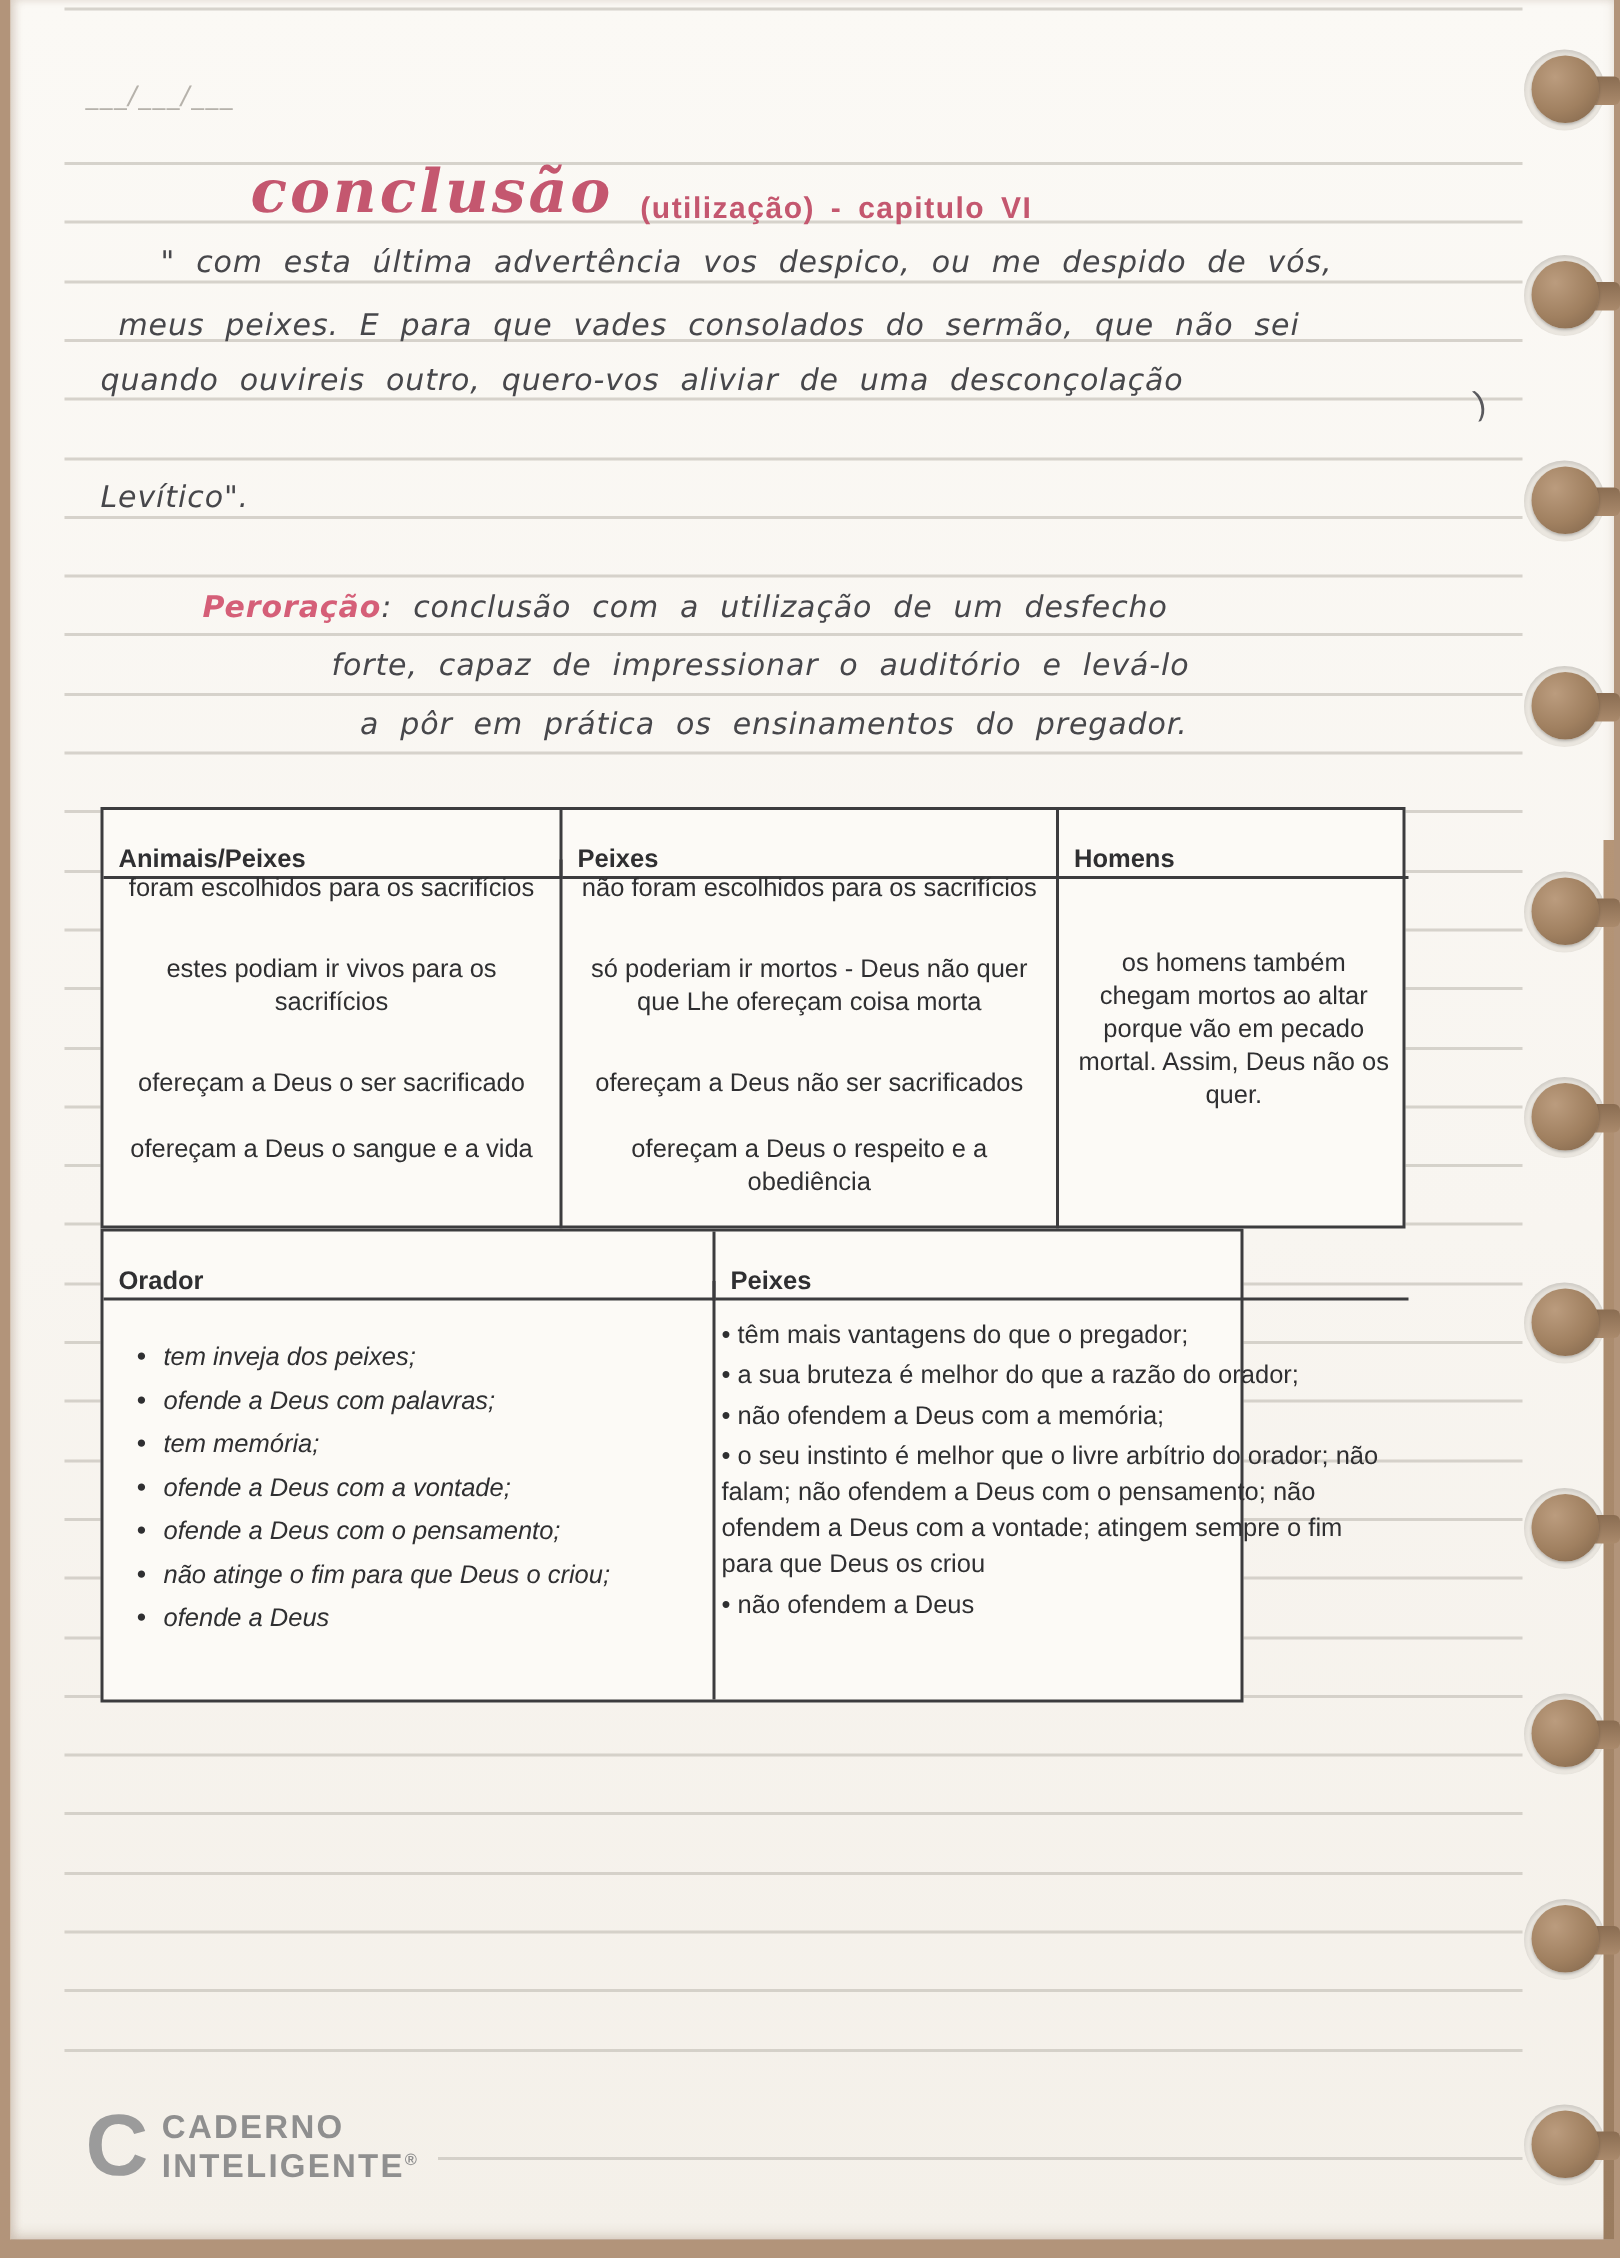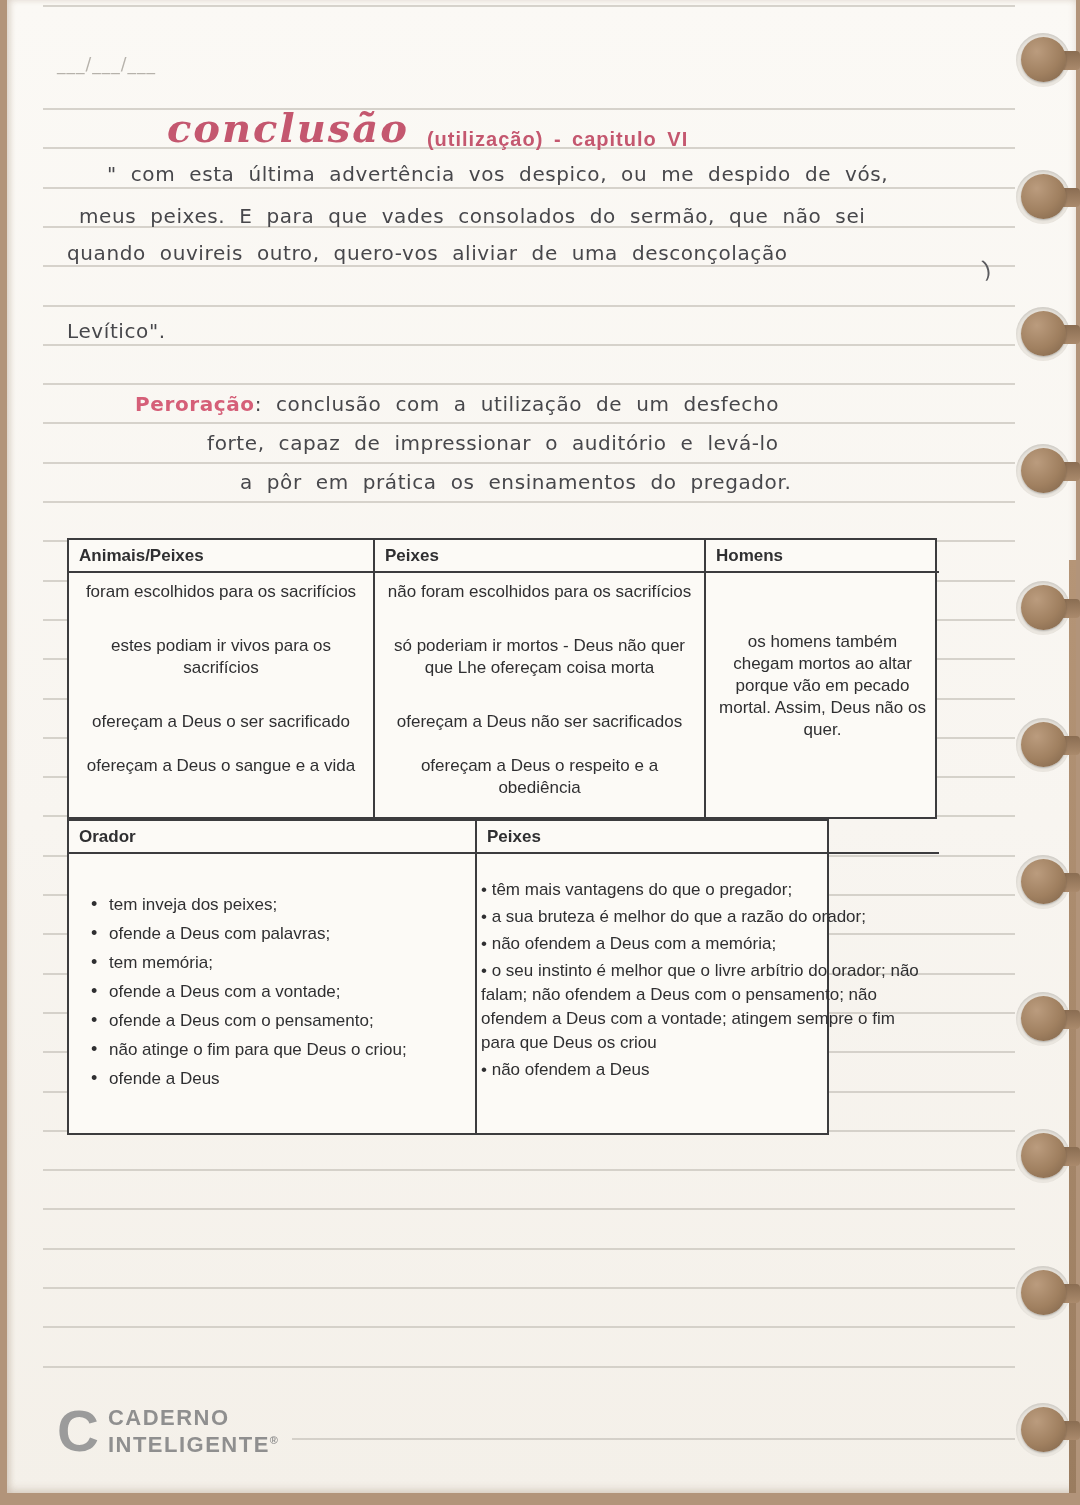--- a/index.html
+++ b/index.html
@@ -18,48 +18,48 @@
     position:absolute;right:0;top:560px;width:7px;height:933px;
     background:linear-gradient(180deg,#b59577,#9a7c5f);
   }
   .rule{position:absolute;left:36px;width:972px;height:2px;background:#c9c5be;opacity:.75;}
   .rule.partial{left:285px;width:723px;}
   .rule.top{top:5px;}
 
   
   .hand{
     position:absolute;font-family:"DejaVu Sans",sans-serif;color:#47474b;
-    font-size:20px;letter-spacing:.6px;word-spacing:7px;white-space:nowrap;
+    font-size:20px;letter-spacing:.6px;word-spacing:7px;white-space:nowrap;font-style:italic;
   }
   .date-line{color:#b6b2ab;font-size:17px;letter-spacing:1px;word-spacing:0;}
   .title-row{position:absolute;left:160px;top:104px;display:flex;align-items:flex-end;gap:18px;}
   .title-main{
     font-family:"DejaVu Serif",serif;font-style:italic;font-weight:700;
     color:#c4576f;font-size:40px;letter-spacing:2px;
   }
   .title-annex{color:#c4576f;font-size:20px;font-weight:600;letter-spacing:1px;word-spacing:4px;}
   .def-term{color:#d55f78;font-weight:600;}
   .stray{position:absolute;color:#5a5a5e;font-size:22px;transform:rotate(-12deg);}
 
   
   .tbl{
     position:absolute;background:#fcfaf6;border:2px solid #3c3c3e;box-sizing:border-box;
     color:#2f2f31;font-size:17px;line-height:22px;display:grid;z-index:3;
   }
   .t1{left:60px;top:538px;width:870px;height:281px;
       grid-template-columns:306px 331px 233px;grid-template-rows:33px 1fr;}
   .t2{left:60px;top:819px;width:762px;height:316px;
       grid-template-columns:408px 462px;grid-template-rows:33px 1fr;}
-  .th{font-weight:700;padding:5px 10px;border-bottom:2px solid #3c3c3e;box-sizing:border-box;}
+  .th{font-weight:700;padding:22px 10px;border-bottom:2px solid #3c3c3e;box-sizing:border-box;}
   .td{padding:8px 10px 0;box-sizing:border-box;}
   .cb{border-right:2px solid #3c3c3e;}
   .td p{margin:0 0 32px;text-align:center;}
   .td p.tight{margin-bottom:22px;}
   .td.homens{padding-top:58px;}
-  ul.blist{list-style:none;margin:0;padding:36px 6px 0 2px;}
+  ul.blist{list-style:none;margin:0;padding:36px 6px 0 2px;font-style:italic;}
   ul.blist li{position:relative;padding-left:28px;line-height:29px;}
   ul.blist li::before{content:"\2022";position:absolute;left:10px;font-size:18px;}
   .plist{padding:24px 8px 0 4px;}
   .pitem{line-height:24px;margin-bottom:3px;}
   .pitem::before{content:"\2022\00a0";}
 
   
   .disc{position:absolute;left:1016px;width:64px;height:54px;z-index:6;}
   .disc .notch{
     position:absolute;left:0;top:0;width:54px;height:54px;border-radius:50%;
@@ -132,21 +132,21 @@
   </div>
 
   <div class="hand" style="left:100px;top:162px">" com esta última advertência vos despico, ou me despido de vós,</div>
   <div class="hand" style="left:72px;top:204px">meus peixes. E para que vades consolados do sermão, que não sei</div>
   <div class="hand" style="left:60px;top:241px">quando ouvireis outro, quero-vos aliviar de uma desconçolação</div>
   <div class="hand" style="left:60px;top:319px">Levítico".</div>
 
   <div class="hand" style="left:128px;top:392px">
     <span class="def-term">Peroração</span><span>: conclusão com a utilização de um desfecho</span>
   </div>
-  <div class="hand" style="left:200px;top:431px">forte, capaz de impressionar o auditório e levá-lo</div>
+  <div class="hand" style="left:214px;top:431px">forte, capaz de impressionar o auditório e levá-lo</div>
   <div class="hand" style="left:233px;top:470px">a pôr em prática os ensinamentos do pregador.</div>
 
   <div class="stray" style="left:976px;top:256px">)</div>
 
   <div class="tbl t1">
     <div class="th cb">Animais/Peixes</div>
     <div class="th cb">Peixes</div>
     <div class="th">Homens</div>
 
     <div class="td cb">

